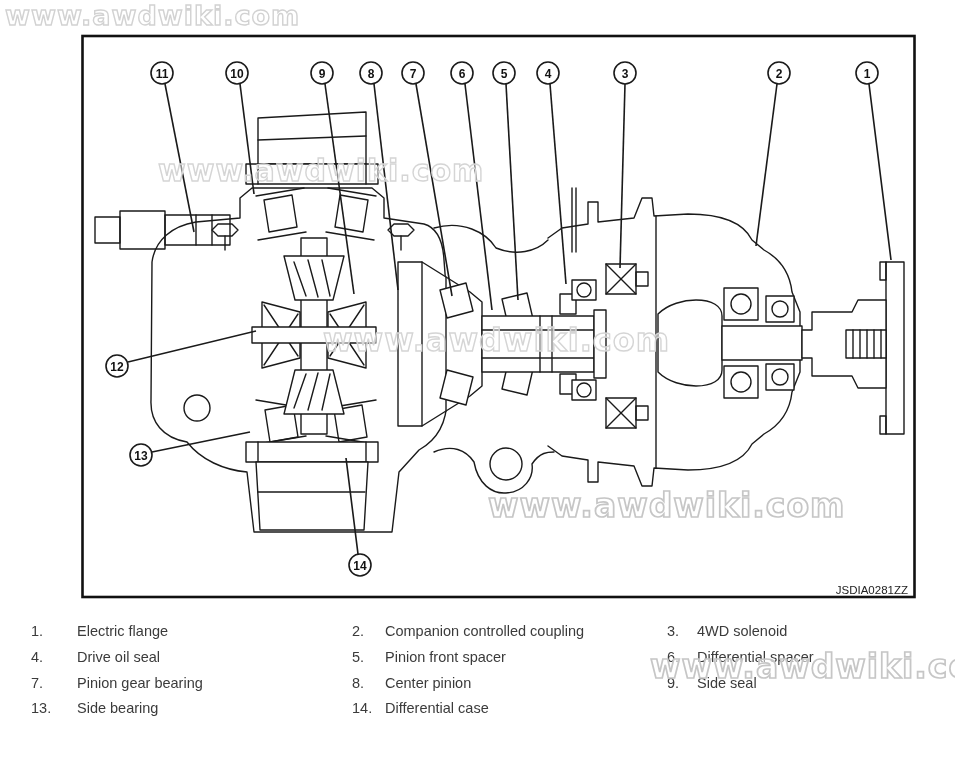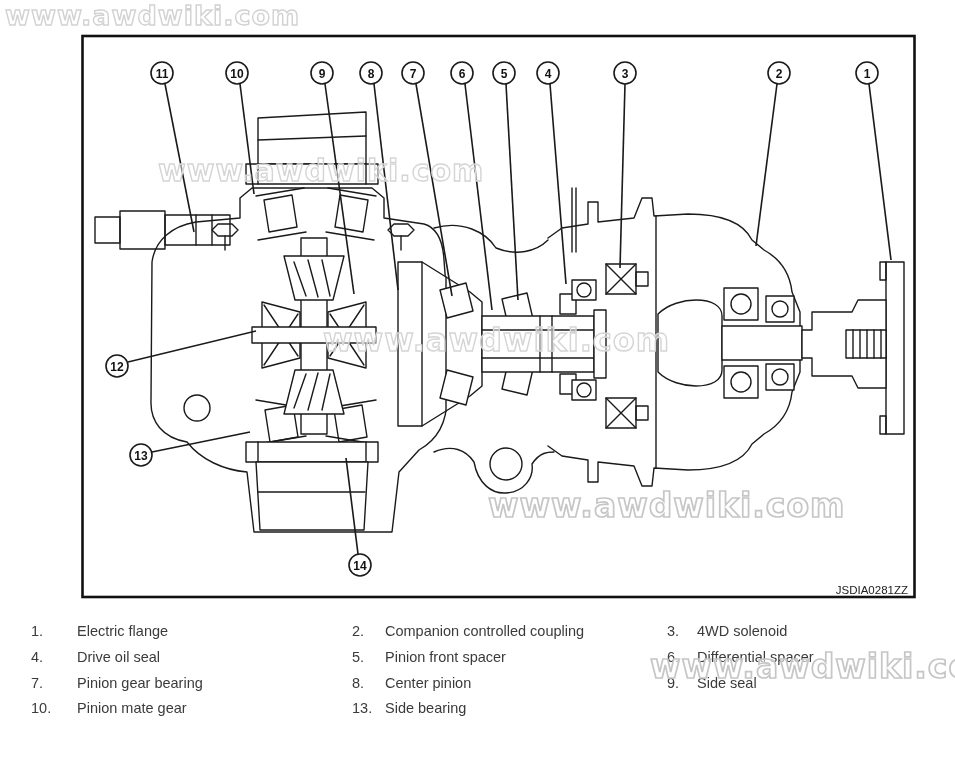--- a/index.html
+++ b/index.html
@@ -295,26 +295,26 @@
       </div>
   <div class="legend-item">
         <span class="num">8.</span>
         <span class="lbl">Center pinion</span>
       </div>
   <div class="legend-item">
         <span class="num">9.</span>
         <span class="lbl">Side seal</span>
       </div>
   <div class="legend-item">
-        <span class="num">10.</span>
-        <span class="lbl">Pinion mate gear</span>
-      </div>
-  <div class="legend-item">
         <span class="num">13.</span>
         <span class="lbl">Side bearing</span>
+      </div>
+  <div class="legend-item">
+        <span class="num">14.</span>
+        <span class="lbl">Differential case</span>
       </div>
 </div>
 
 <svg id="watermark-svg" width="955" height="766" viewBox="0 0 955 766">
   <text class="wm" x="5" y="25" font-size="27" fill="rgba(255,255,255,0.55)" stroke="#d2d2d2" stroke-width="1.4">www.awdwiki.com</text>
   <text class="wm" x="158" y="181" font-size="30" fill="rgba(255,255,255,0.5)" stroke="#d5d5d5" stroke-width="1.4">www.awdwiki.com</text>
   <text class="wm" x="323" y="351" font-size="32" fill="rgba(255,255,255,0.5)" stroke="#d5d5d5" stroke-width="1.4">www.awdwiki.com</text>
   <text class="wm" x="488" y="517" font-size="33" fill="rgba(255,255,255,0.55)" stroke="#c6c6c6" stroke-width="1.7">www.awdwiki.com</text>
   <text class="wm" x="650" y="678" font-size="33" fill="rgba(255,255,255,0.55)" stroke="#c6c6c6" stroke-width="1.7">www.awdwiki.com</text>
 </svg>

